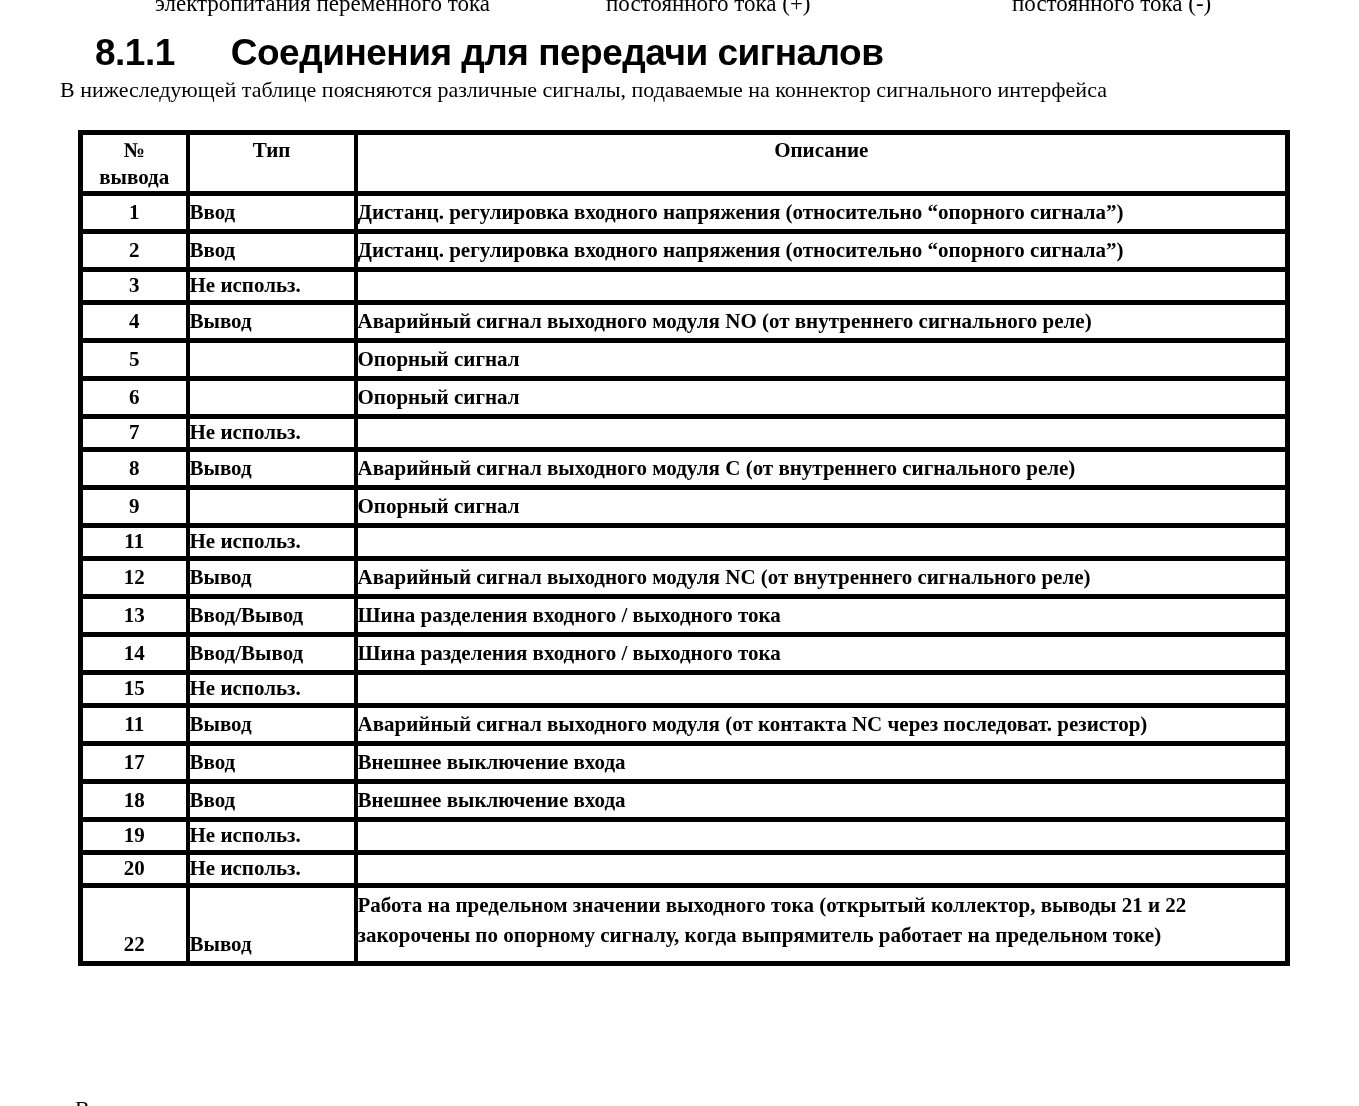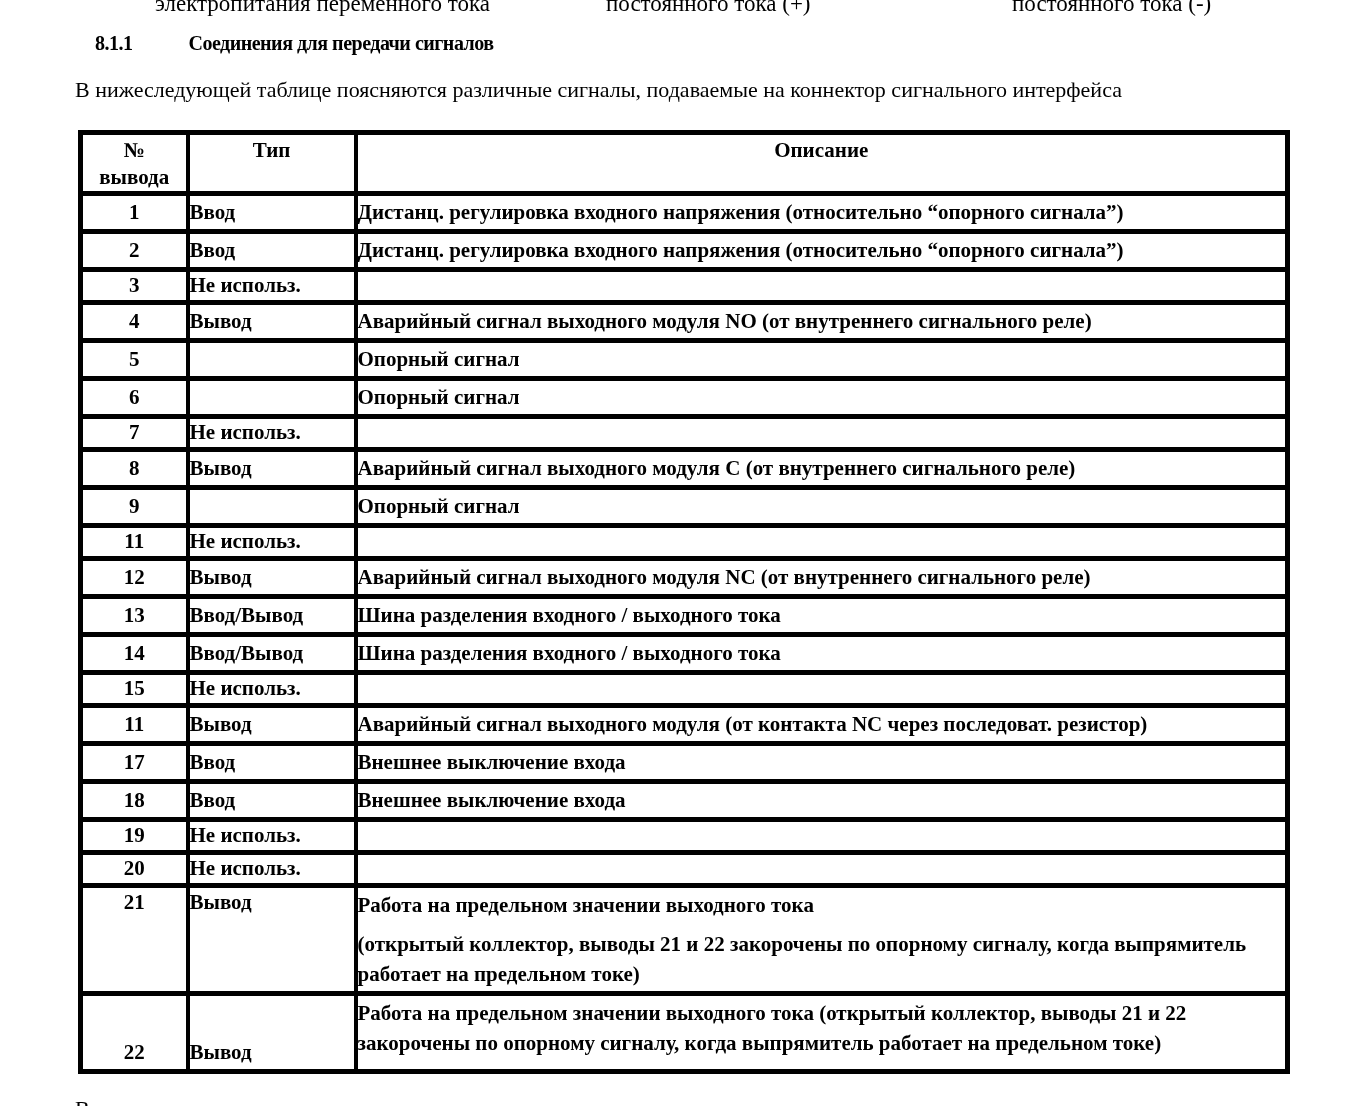--- a/index.html
+++ b/index.html
@@ -16,29 +16,29 @@
   
   .top-crop { position: absolute; top: -9px; left: 0; width: 100%; height: 24px; font-size: 23px; white-space: nowrap; }
   .top-crop .seg { position: absolute; top: 0; }
   .seg-1 { left: 155px; }
   .seg-2 { left: 606px; }
   .seg-3 { left: 1012px; }
 
   
   .heading {
     position: absolute; top: 32px; left: 95px;
-    font-family: Liberation Serif, serif;
-    font-weight: bold; font-size: 20px;
+    font-family: Liberation Sans, sans-serif;
+    font-weight: bold; font-size: 37px;
     white-space: nowrap; letter-spacing: -0.5px;
   }
   .heading .num { margin-right: 56px; }
 
   
   .intro {
-    position: absolute; top: 74px; left: 75px;
+    position: absolute; top: 74px; left: 60px;
     width: 1150px;
     font-size: 22px; line-height: 31px;
   }
 
   
   table.sig {
     position: absolute; top: 130px; left: 78px;
     width: 1212px;
     border-collapse: collapse;
     table-layout: fixed;
@@ -233,28 +233,20 @@
             <div></div>
           </td>
         </tr>
         <tr>
           <td class="num">20</td>
           <td class="typ">Не использ.</td>
           <td class="dsc">
             <div></div>
           </td>
         </tr>
-        <tr class="tall">
-          <td class="num">21</td>
-          <td class="typ">Вывод</td>
-          <td class="dsc">
-            <div>Работа на предельном значении выходного тока</div>
-            <div class="para2">(открытый коллектор, выводы 21 и 22 закорочены по опорному сигналу, когда выпрямитель работает на предельном токе)</div>
-          </td>
-        </tr>
         <tr class="tall vbottom">
           <td class="num">22</td>
           <td class="typ">Вывод</td>
           <td class="dsc">
             <div>Работа на предельном значении выходного тока (открытый коллектор, выводы 21 и 22 закорочены по опорному сигналу, когда выпрямитель работает на предельном токе)</div>
           </td>
         </tr>
       </tbody>
   </table>
 

